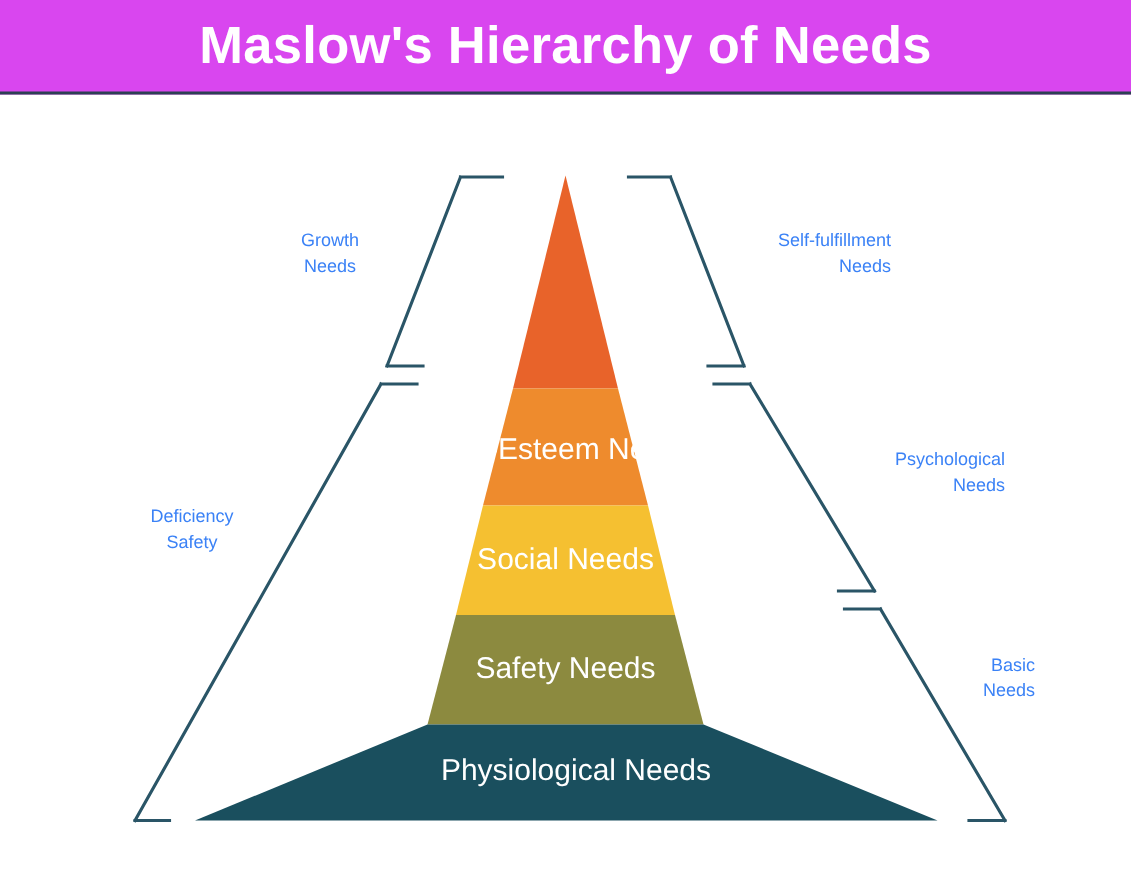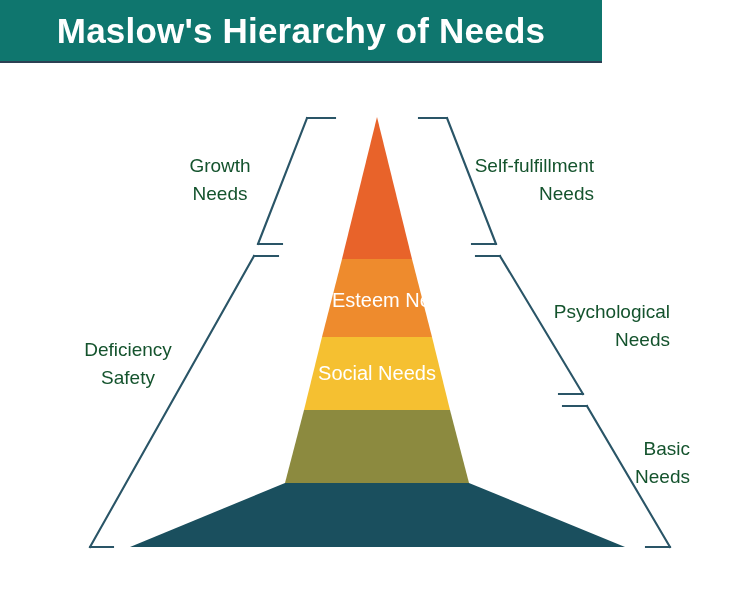--- a/index.html
+++ b/index.html
@@ -12,23 +12,23 @@
     background: #ffffff;
     font-family: "Liberation Sans", sans-serif;
     overflow: hidden;
     position: relative;
   }
 
   #header-bar {
     position: absolute;
     left: 0;
     top: 0;
-    width: 602px;
+    width: 754px;
     height: 63px;
-    background: #0f766e;
+    background: #d946ef;
     border-bottom: 2px solid #2c4053;
     box-sizing: border-box;
     display: flex;
     align-items: center;
     justify-content: center;
   }
   #page-title {
     color: #ffffff;
     font-size: 35px;
     font-weight: bold;
@@ -58,22 +58,22 @@
     color: #ffffff;
     font-size: 20px;
     line-height: 1.12;
     text-align: center;
     white-space: pre-line;
     pointer-events: none;
   }
 
   .side-label {
     position: absolute;
-    color: #14532d;
-    font-size: 19px;
+    color: #3b82f6;
+    font-size: 12px;
     line-height: 1.45;
     white-space: pre-line;
   }
   .side-label.left  { text-align: center; }
   .side-label.right { text-align: right; }
 </style>
 </head>
 <body>
 
 <div id="header-bar">
@@ -105,20 +105,22 @@
       <path d="M 419,55 L 447,55 M 447,55 L 496,181 M 496,181 L 472,181"></path>
 
       <path d="M 476,193 L 500,193 M 500,193 L 583,331 M 583,331 L 559,331"></path>
 
       <path d="M 563,343 L 587,343 M 587,343 L 670,484 M 670,484 L 646,484"></path>
     </g>
   </svg>
 
   <div class="tier-label" style="left:267px; top:299px; width:220px;">Social Needs</div>
   <div class="tier-label" style="left:267px; top:226px; width:220px;">Self-Esteem Needs</div>
+  <div class="tier-label" style="left:267px; top:372px; width:220px;">Safety Needs</div>
+  <div class="tier-label" style="left:259px; top:440px; width:250px;">Physiological Needs</div>
 
   <div class="side-label left" style="left:150px; top:89px; width:140px;">Growth
 Needs</div>
   <div class="side-label left" style="left:58px; top:273px; width:140px;">Deficiency
 Safety</div>
 
   <div class="side-label right" style="left:444px; top:89px; width:150px;">Self-fulfillment
 Needs</div>
   <div class="side-label right" style="left:520px; top:235px; width:150px;">Psychological
 Needs</div>

